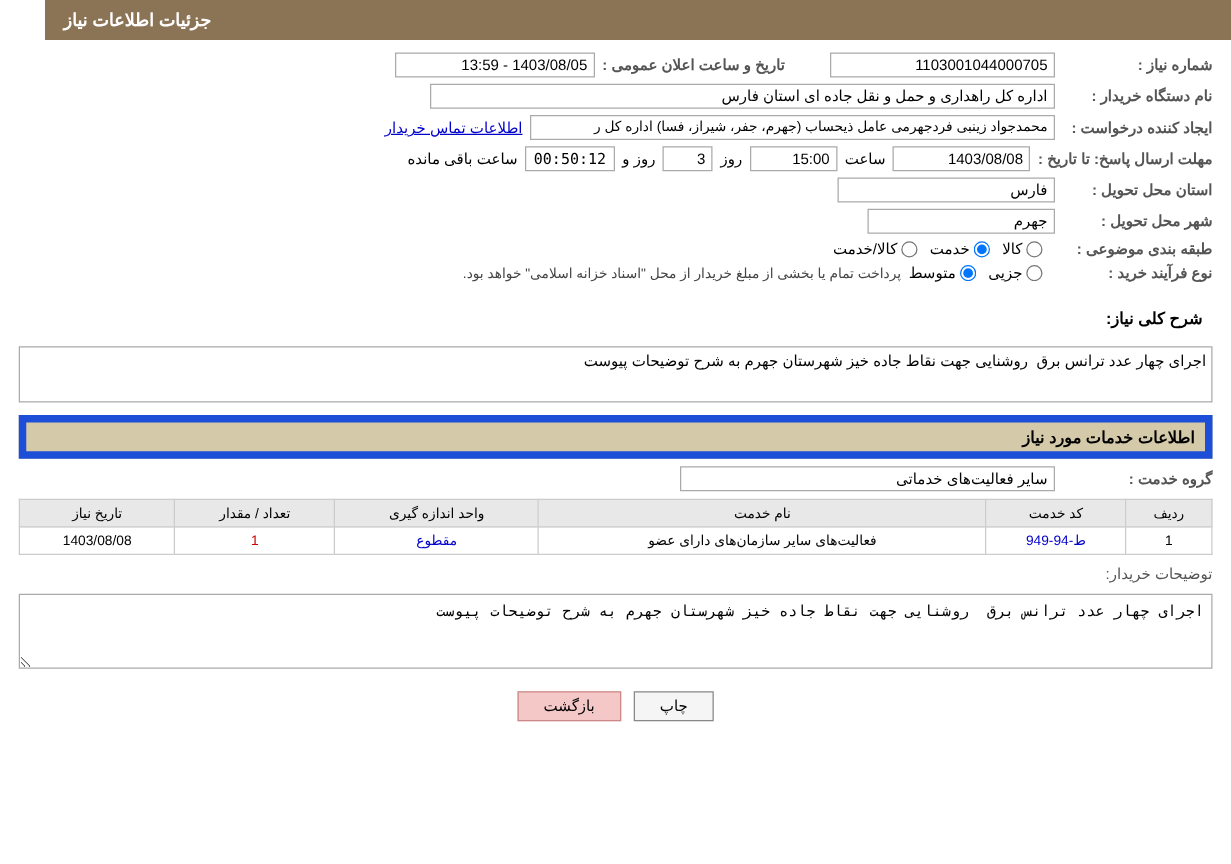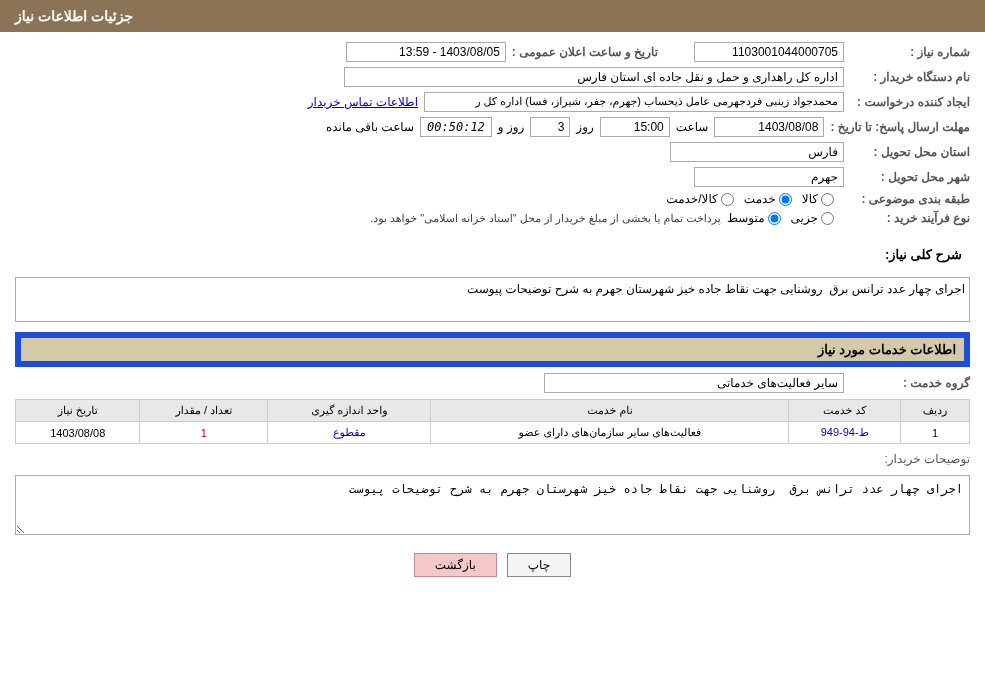--- a/index.html
+++ b/index.html
@@ -15,20 +15,21 @@
       background: #fff;
       margin: 0 auto;
     }
     .header-bar {
       background: #8B7355;
       color: #fff;
       text-align: left;
       padding: 8px 15px;
       font-size: 14px;
       font-weight: bold;
+      margin-left: 36px;
     }
     .content {
       padding: 10px 15px;
     }
     .section-title {
       background: #d4c9a8;
       padding: 4px 8px;
       font-weight: bold;
       font-size: 13px;
       margin: 10px 0 6px 0;
@@ -49,21 +50,20 @@
       text-align: right;
     }
     .form-value.small { width: 120px; }
     .form-value.large { width: 400px; }
     .link-text { color: #0000cc; cursor: pointer; text-decoration: underline; }
     .time-box {
       border: 1px solid #aaa;
       padding: 2px 6px;
       background: #fff;
       font-family: monospace;
-      font-style: italic;
     }
     .radio-group {
       display: flex;
       align-items: center;
       gap: 10px;
       margin-right: 10px;
     }
     .radio-item {
       display: flex;
       align-items: center;
@@ -146,21 +146,21 @@
 <div class="page-wrapper">
 
   <div class="header-bar">
     <span>جزئیات اطلاعات نیاز</span>
   </div>
 
   <div class="content">
 
     <div class="row-flex">
       <span class="form-label">شماره نیاز :</span>
-      <div class="form-value small" style="width:150px;">1103001044000705</div>
+      <div class="form-value small" style="width:180px;">1103001044000705</div>
       <span class="form-label" style="margin-right:30px;">تاریخ و ساعت اعلان عمومی :</span>
       <div class="form-value" style="width:160px;">1403/08/05 - 13:59</div>
     </div>
 
     <div class="row-flex">
       <span class="form-label">نام دستگاه خریدار :</span>
       <div class="form-value large" style="width:500px;">اداره کل راهداری و حمل و نقل جاده ای استان فارس</div>
     </div>
 
     <div class="row-flex">

